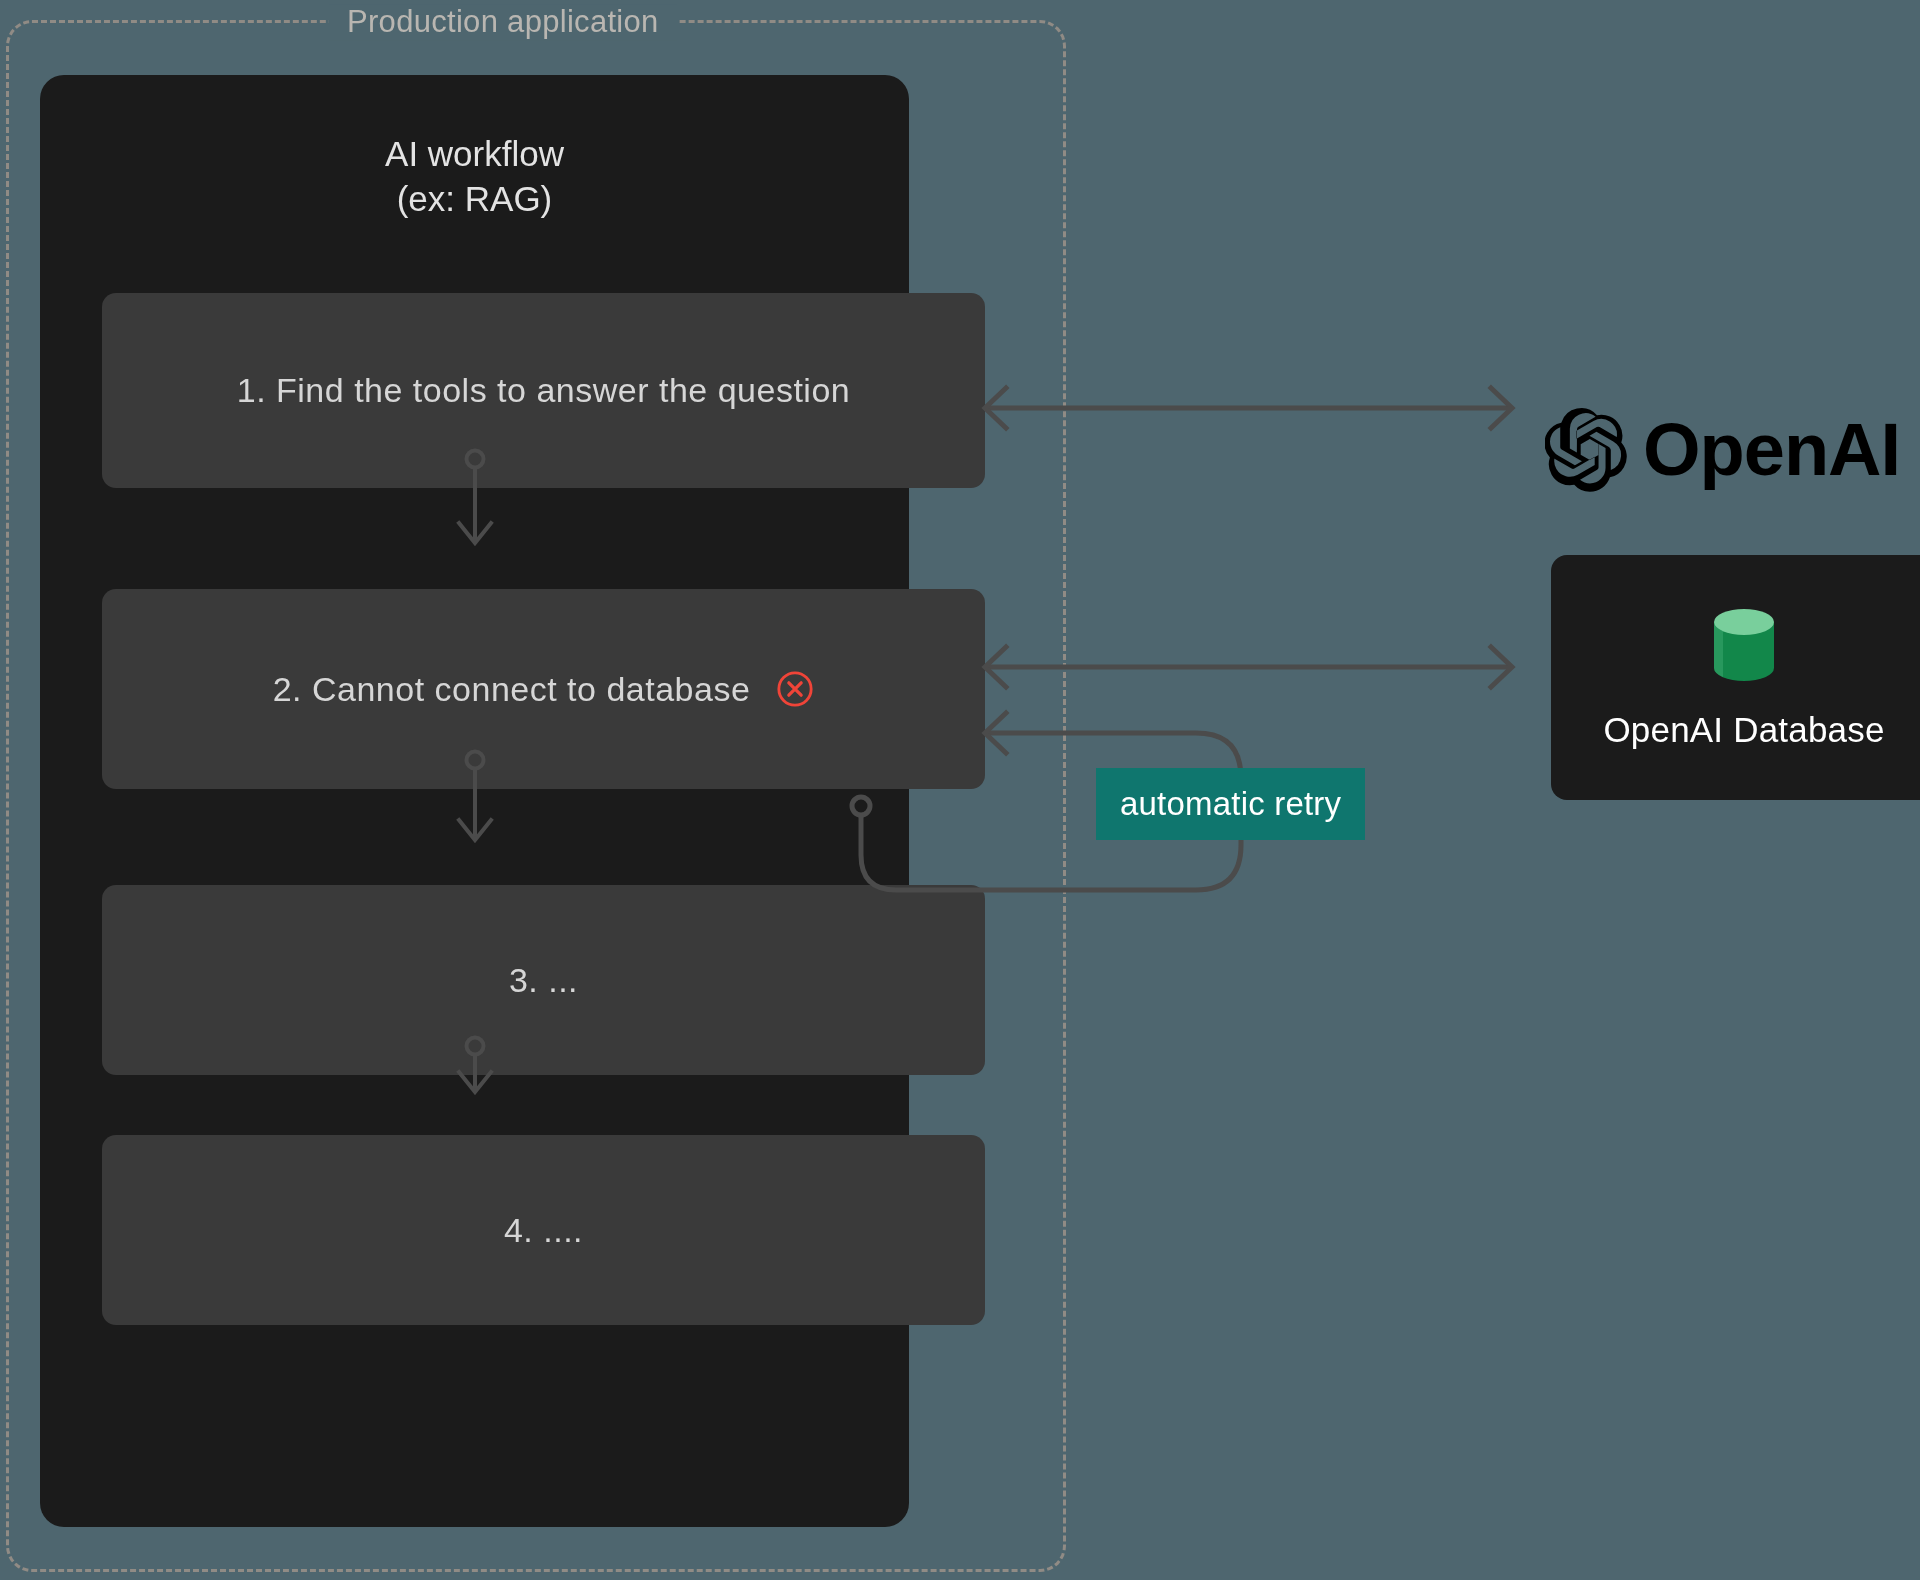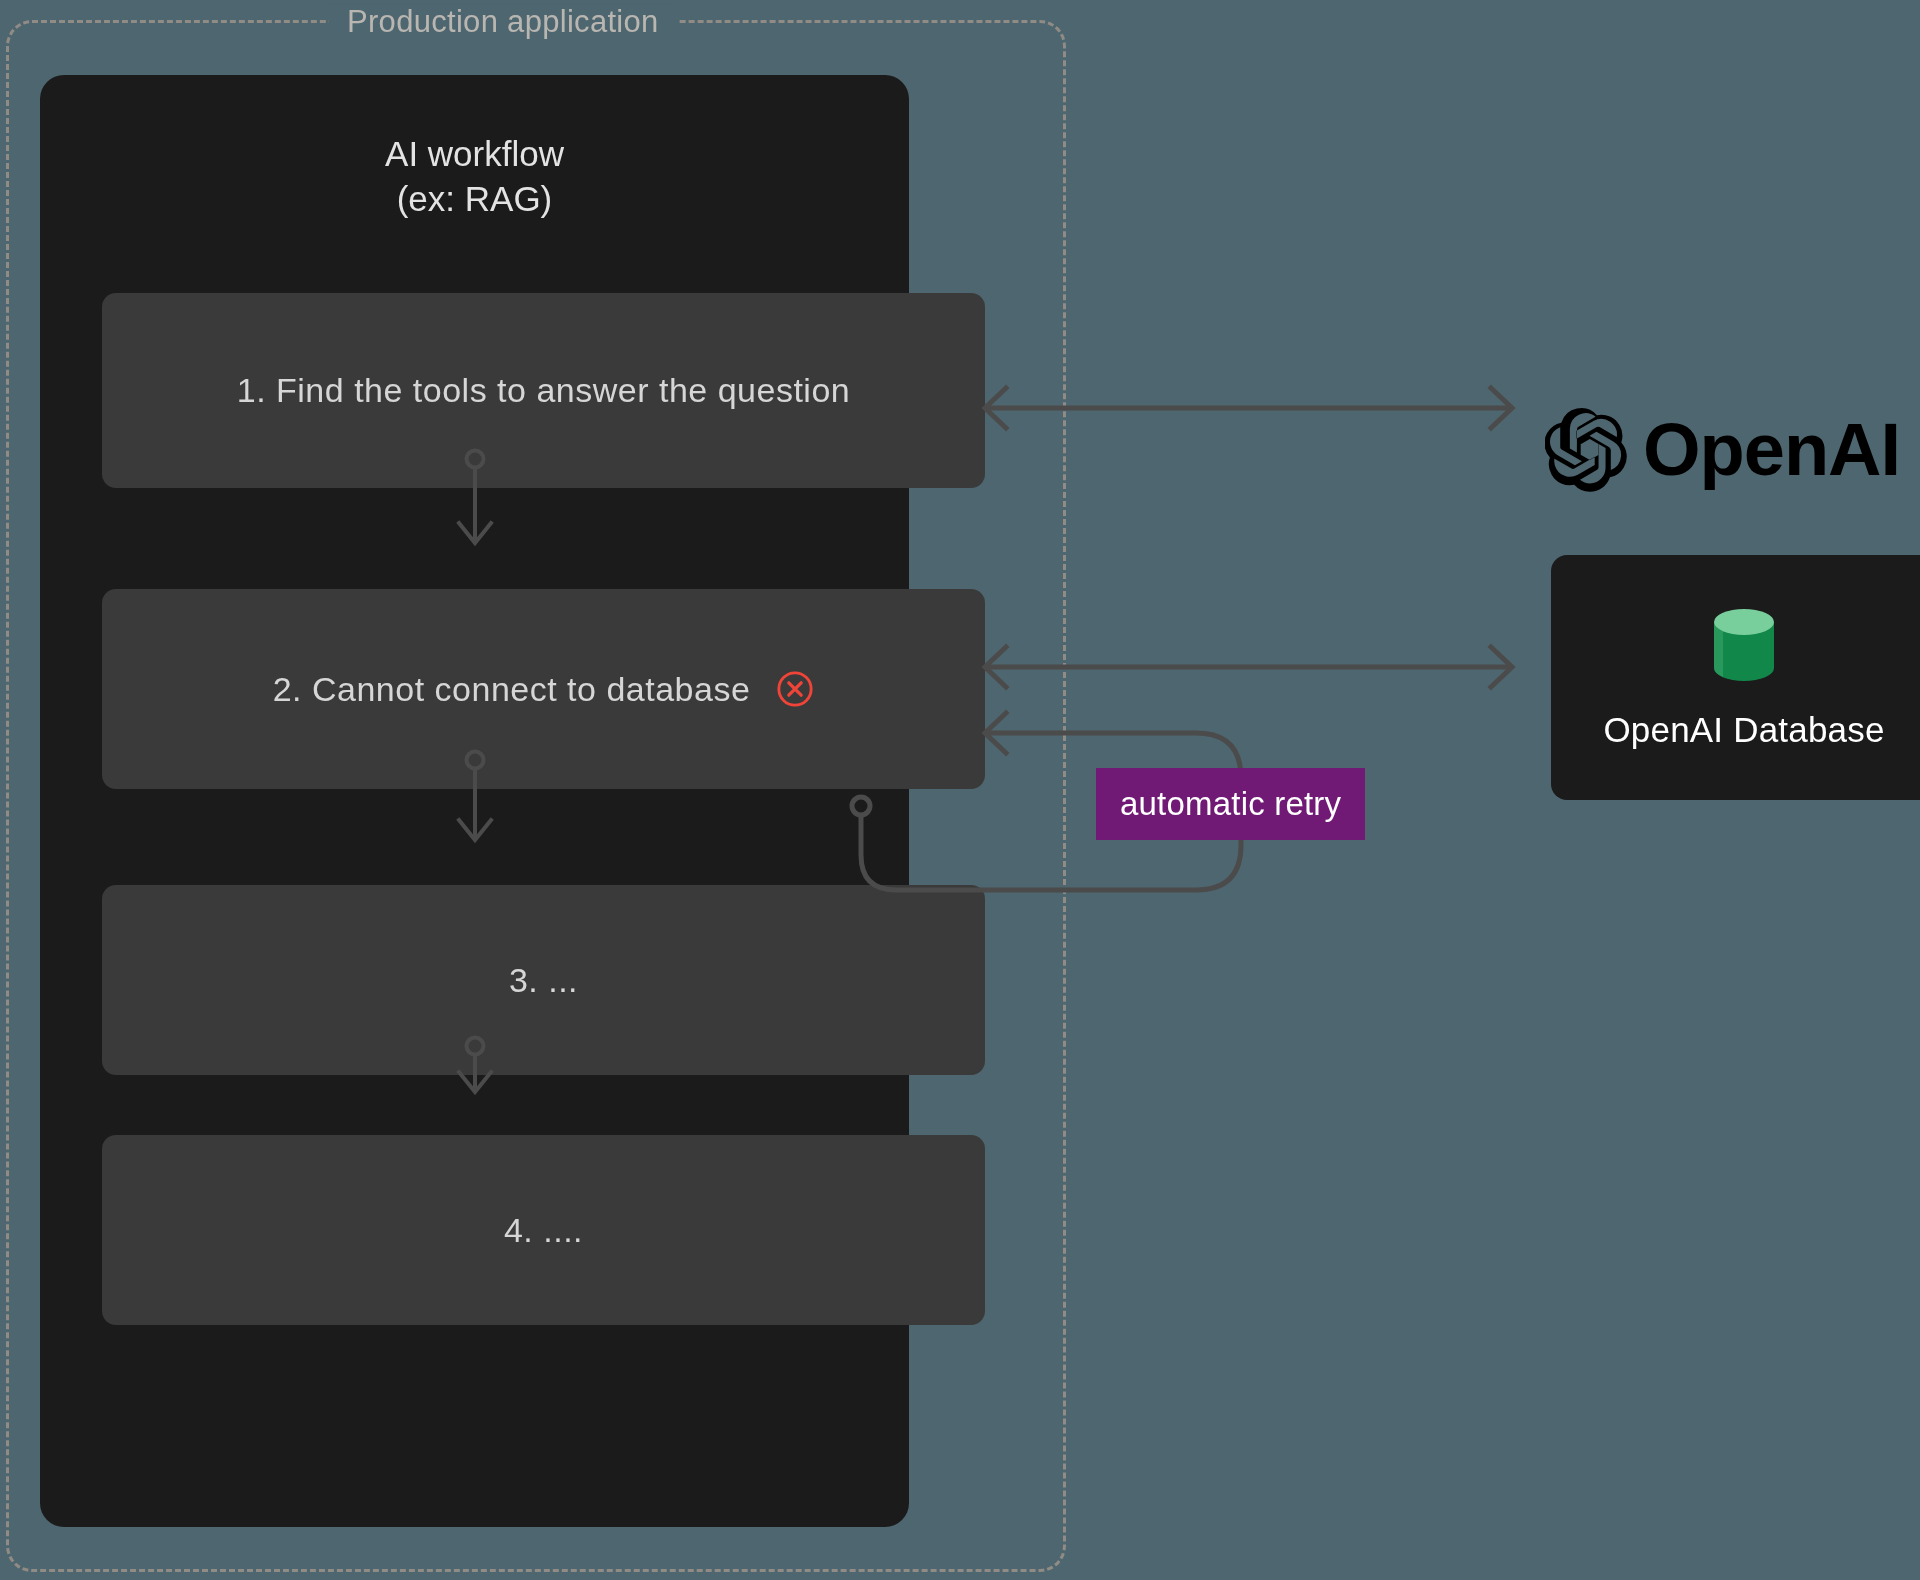--- a/index.html
+++ b/index.html
@@ -164,21 +164,21 @@
     letter-spacing: 0.2px;
     white-space: nowrap;
   }
 
   
   .retry-tag {
     position: absolute;
     left: 1096px;
     top: 768px;
     padding: 17px 24px;
-    background: #701a75;
+    background: #0f766e;
     color: #ffffff;
     font-size: 33px;
     letter-spacing: 0.2px;
     white-space: nowrap;
   }
 </style>
 </head>
 <body>
 
 <div class="prod-boundary">

